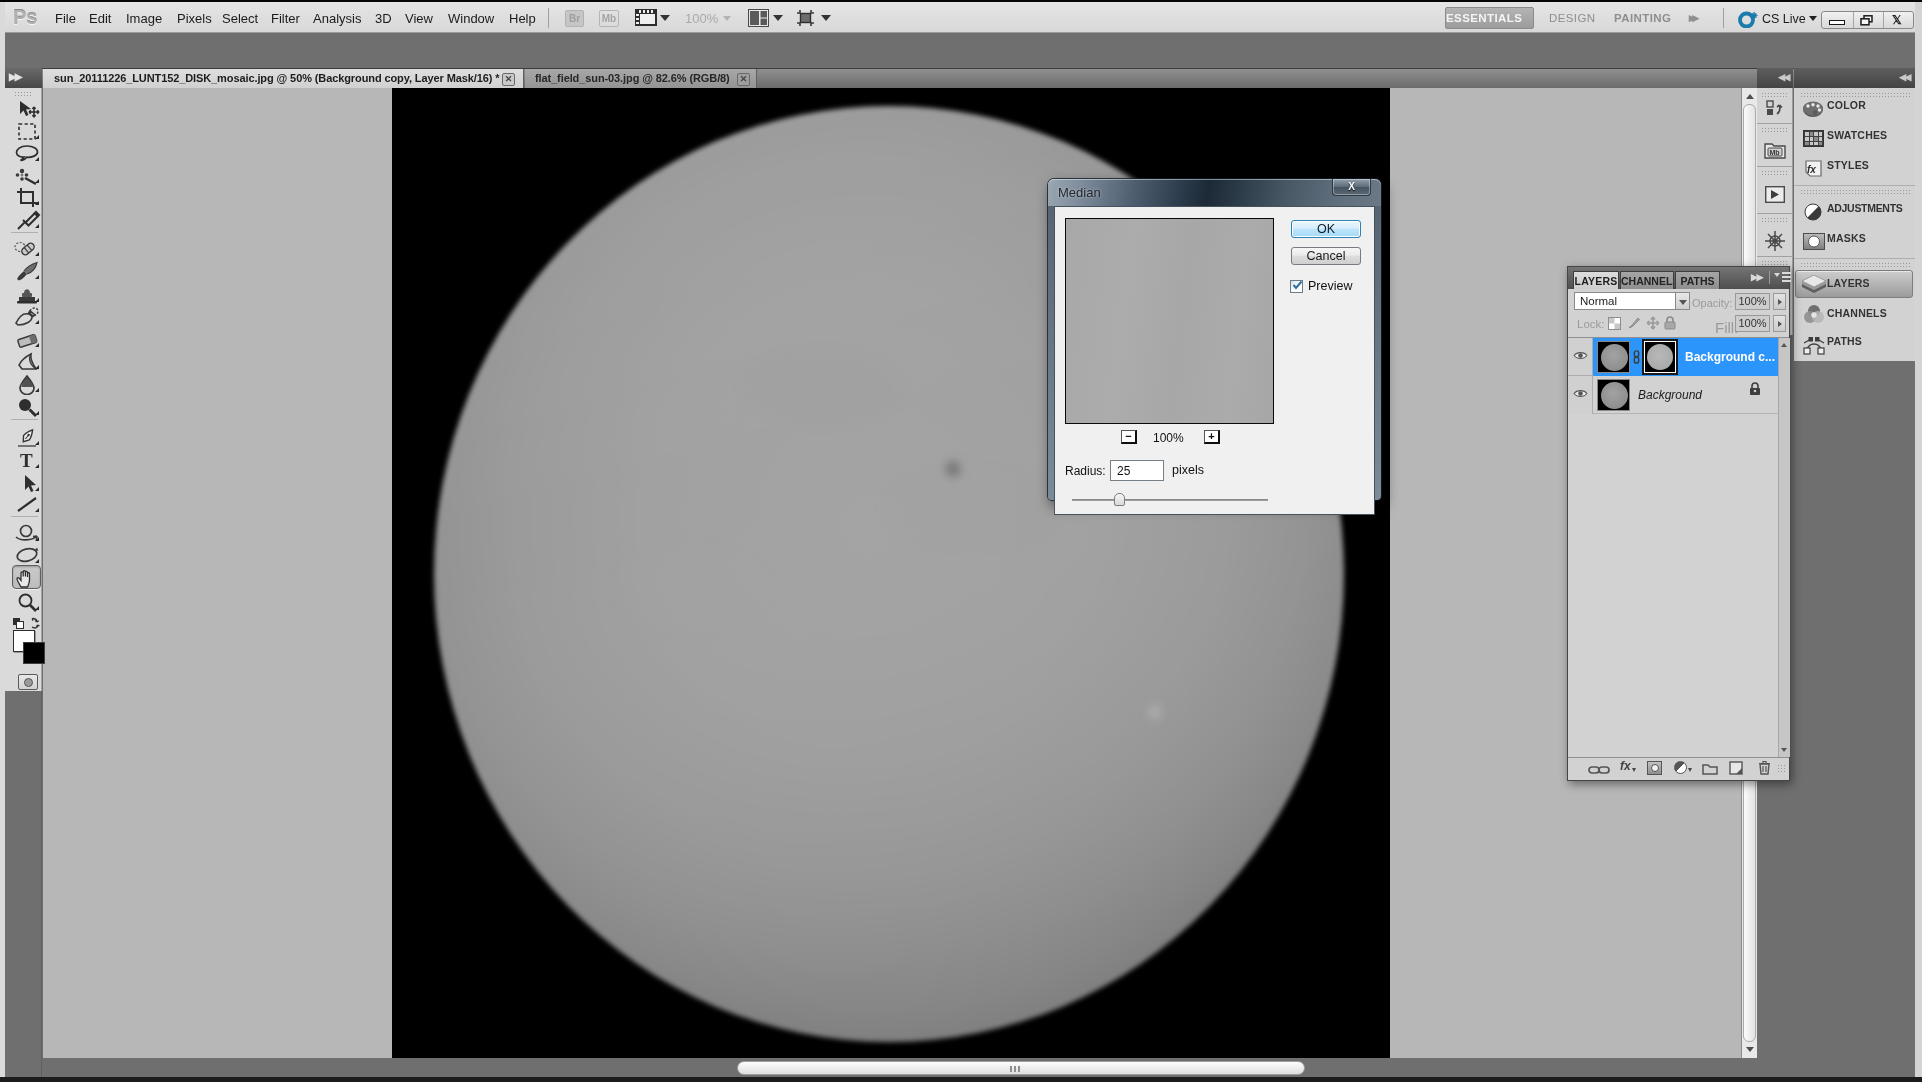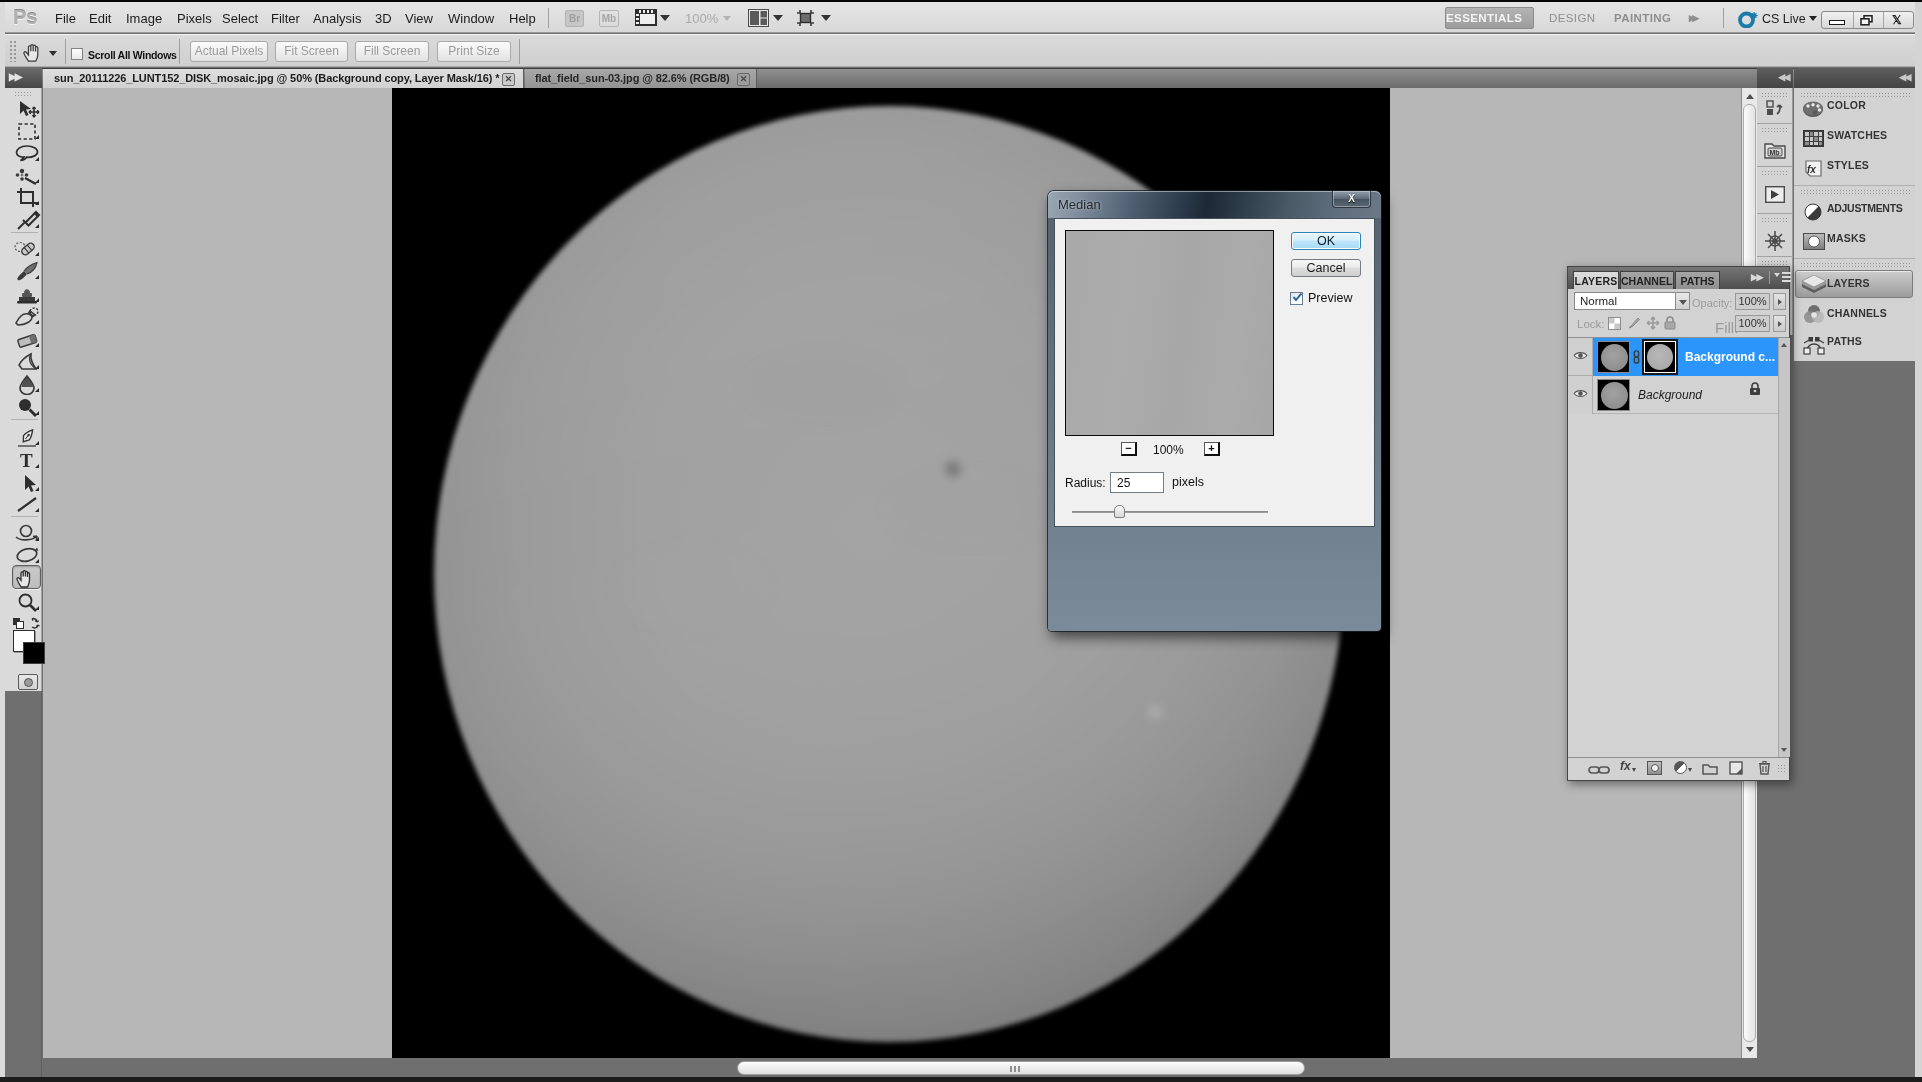--- a/index.html
+++ b/index.html
@@ -117,36 +117,20 @@
       <div class="abs" style="left:31px;top:0;width:1px;height:16px;background:#a5a5a5;"></div>
       <div class="abs" style="left:61px;top:0;width:1px;height:16px;background:#a5a5a5;"></div>
       <div class="abs" style="left:7px;top:8px;width:16px;height:5px;background:#fff;border:1.5px solid #1a1a1a;"></div>
       <svg class="abs" style="left:37px;top:3px;" width="18" height="11" viewBox="0 0 18 11">
           <rect x="5" y="0.8" width="8" height="6" fill="#f5f5f5" stroke="#1a1a1a" stroke-width="1.5"></rect>
           <rect x="2" y="3.8" width="8" height="6" fill="#f5f5f5" stroke="#1a1a1a" stroke-width="1.5"></rect>
         </svg>
       <span class="abs" style="left:70px;top:1px;font-size:12px;font-weight:bold;color:#1a1a1a;">𝕏</span>
     </div>
   </div>
-  <div class="abs" id="optionsbar">
-    <div class="gripdots" style="left:8px;top:5px;width:8px;height:22px;background-size:4px 4px;"></div>
-    <svg class="abs" style="left:21px;top:8px;" width="22" height="19" viewBox="0 0 24 21">
-      <path d="M7 20 C5 17 2.5 13.5 2 11.5 C1.6 9.8 3.4 9 4.5 10.2 L7 13.2 L7 4.5 C7 2.6 9.6 2.6 9.6 4.5 L9.6 9 L9.6 3.2 C9.6 1.3 12.2 1.3 12.2 3.2 L12.2 9 L12.2 3.8 C12.2 2 14.8 2 14.8 3.8 L14.8 9.5 L14.8 5.4 C14.8 3.7 17.3 3.7 17.3 5.4 L17.3 13 C17.3 16 16.3 18 15 20 Z" fill="#e8e8e8" stroke="#3c3c3c" stroke-width="1.4"></path>
-    </svg>
-    <div class="abs" style="left:48px;top:16px;width:0;height:0;border-left:4.5px solid transparent;border-right:4.5px solid transparent;border-top:5.5px solid #2e2e2e;"></div>
-    <div class="sep" style="left:64px;top:4px;height:25px;"></div>
-    <div class="abs" style="left:70px;top:13px;width:12px;height:12px;background:linear-gradient(#fdfdfd,#e9e9e9);border:1px solid #828282;"></div>
-    <span class="abs" style="left:87px;top:14px;font-size:10.5px;font-weight:bold;color:#111;letter-spacing:-0.3px;">Scroll All Windows</span>
-    <div class="sep" style="left:178px;top:4px;height:25px;"></div>
-    <div class="abs obtn" style="left:189px;width:78px;">Actual Pixels</div>
-    <div class="abs obtn" style="left:274px;width:73px;">Fit Screen</div>
-    <div class="abs obtn" style="left:354px;width:74px;">Fill Screen</div>
-    <div class="abs obtn" style="left:436px;width:74px;">Print Size</div>
-    <div class="sep" style="left:518px;top:4px;height:25px;"></div>
-  </div>
   <div class="abs" id="tabrow">
     <div class="tab" style="left:42px;width:481px;background:linear-gradient(#dedede,#d0d0d0);color:#1c1c1c;border-right:1px solid #5e5e5e;">
       <span style="position:absolute;left:11px;top:3px;white-space:nowrap;">sun_20111226_LUNT152_DISK_mosaic.jpg @ 50% (Background copy, Layer Mask/16) *</span>
       <div class="tabx" style="left:459px;background:#c9c9c9;">✕</div>
     </div>
     <div class="tab" style="left:524px;width:232px;background:linear-gradient(#a8a8a8,#929292);color:#262626;border-right:1px solid #5e5e5e;">
       <span style="position:absolute;left:10px;top:3px;white-space:nowrap;">flat_field_sun-03.jpg @ 82.6% (RGB/8)</span>
       <div class="tabx" style="left:212px;background:#9e9e9e;">✕</div>
     </div>
   </div>
@@ -573,21 +557,21 @@
           <rect x="1" y="1" width="12" height="12" fill="#e8e8e8" stroke="#555" stroke-width="1.4"></rect>
           <path d="M7 13 L13 7 L13 13 Z" fill="#555"></path>
         </svg>
       <svg style="position:absolute;left:190px;top:2px;" width="13" height="15" viewBox="0 0 13 15">
           <path d="M2 4 L11 4 L10 14 L3 14 Z" fill="none" stroke="#555" stroke-width="1.4"></path>
           <path d="M1 3.5 L12 3.5 M5 3 L5 1.5 L8 1.5 L8 3 M5 6 L5 12 M8 6 L8 12" stroke="#555" stroke-width="1.2" fill="none"></path>
         </svg>
       <div class="gripdots" style="left:209px;top:6px;width:10px;height:10px;background-size:3px 3px;"></div>
     </div>
   </div>
-  <div class="abs" id="mediandlg" style="left:1048px;top:191px;width:333px;height:440px;border-radius:6px 6px 4px 4px;background:linear-gradient(#54616d,#7b8b99);box-shadow:0 0 0 1px rgba(20,28,36,0.8), 3px 6px 14px rgba(0,0,0,0.62);">
+  <div class="abs" id="mediandlg" style="left:1048px;top:179px;width:333px;height:321px;border-radius:6px 6px 4px 4px;background:linear-gradient(#54616d,#7b8b99);box-shadow:0 0 0 1px rgba(20,28,36,0.8), 3px 6px 14px rgba(0,0,0,0.62);">
     <div class="abs" style="left:0;top:0;width:333px;height:27px;border-radius:6px 6px 0 0;background:linear-gradient(100deg,#9aa8b4 0%,#7e8c9c 10%,#4e5e70 26%,#2c3c4c 40%,#1c2936 48%,#2e3d4a 58%,#4a5966 72%,#5f6e7c 86%,#6b7987 100%);box-shadow:inset 0 1px 0 rgba(255,255,255,0.45);"></div>
     <span class="abs" style="left:10px;top:6px;font-size:13px;color:#23282e;text-shadow:0 0 3px rgba(255,255,255,0.5);">Median</span>
     <div class="abs" style="left:284px;top:0px;width:39px;height:17px;background:linear-gradient(#93a0ac,#5d6c7b 48%,#45545f 52%,#5a6874);border:1px solid #2e3843;border-top:none;border-radius:0 0 4px 4px;box-shadow:inset 0 0 0 1px rgba(255,255,255,0.35);color:#fff;font-size:10px;font-weight:bold;text-align:center;line-height:16px;text-shadow:0 1px 1px #000;">X</div>
     <div class="abs" style="left:6px;top:27px;width:321px;height:309px;background:#f0f0f0;border:1px solid #46535f;">
       <div class="abs" style="left:10px;top:11px;width:209px;height:206px;background:linear-gradient(97deg,#a8a8a8,#acacac 30%,#a7a7a7 55%,#ababab 80%,#a6a6a6);border:1px solid #0a0a0a;"></div>
       <div class="abs" style="left:236px;top:13px;width:70px;height:18px;border-radius:3px;background:linear-gradient(#eaf6fd,#d7effc 45%,#bde6fd 50%,#a6d9f4);border:1px solid #2c83b5;box-shadow:inset 0 0 0 1px #fbfdfe;font-size:12.5px;color:#0b1b28;text-align:center;line-height:17px;">OK</div>
       <div class="abs" style="left:236px;top:40px;width:70px;height:18px;border-radius:3px;background:linear-gradient(#f6f6f6,#ebebeb 45%,#dddddd 50%,#cfcfcf);border:1px solid #757b80;font-size:12.5px;color:#1a1a1a;text-align:center;line-height:16px;">Cancel</div>
       <div class="abs" style="left:235px;top:73px;width:13px;height:13px;background:linear-gradient(135deg,#d5dde2,#f6f8f9 40%,#fff);border:1px solid #6b7d8d;">
         <svg style="position:absolute;left:0.5px;top:-1px;" width="11" height="11" viewBox="0 0 11 11">
             <path d="M1.5 5 L4 8 L9.5 1.5" fill="none" stroke="#2e6da0" stroke-width="2"></path>

